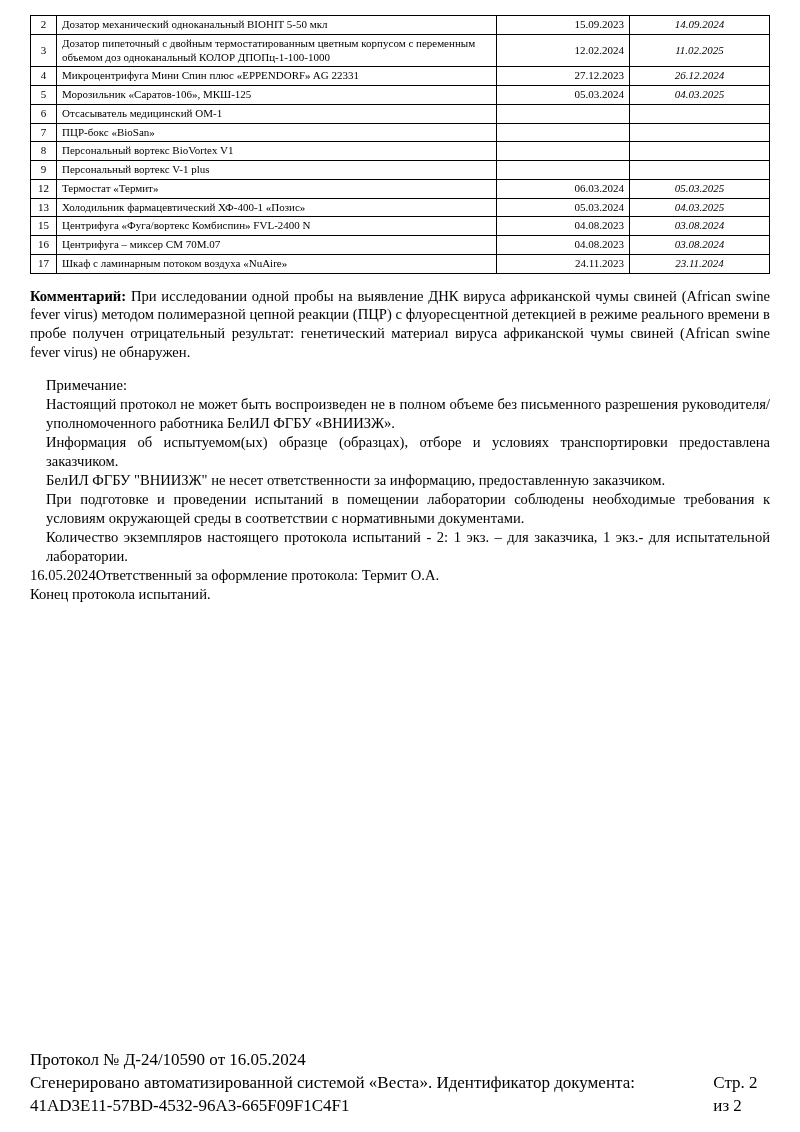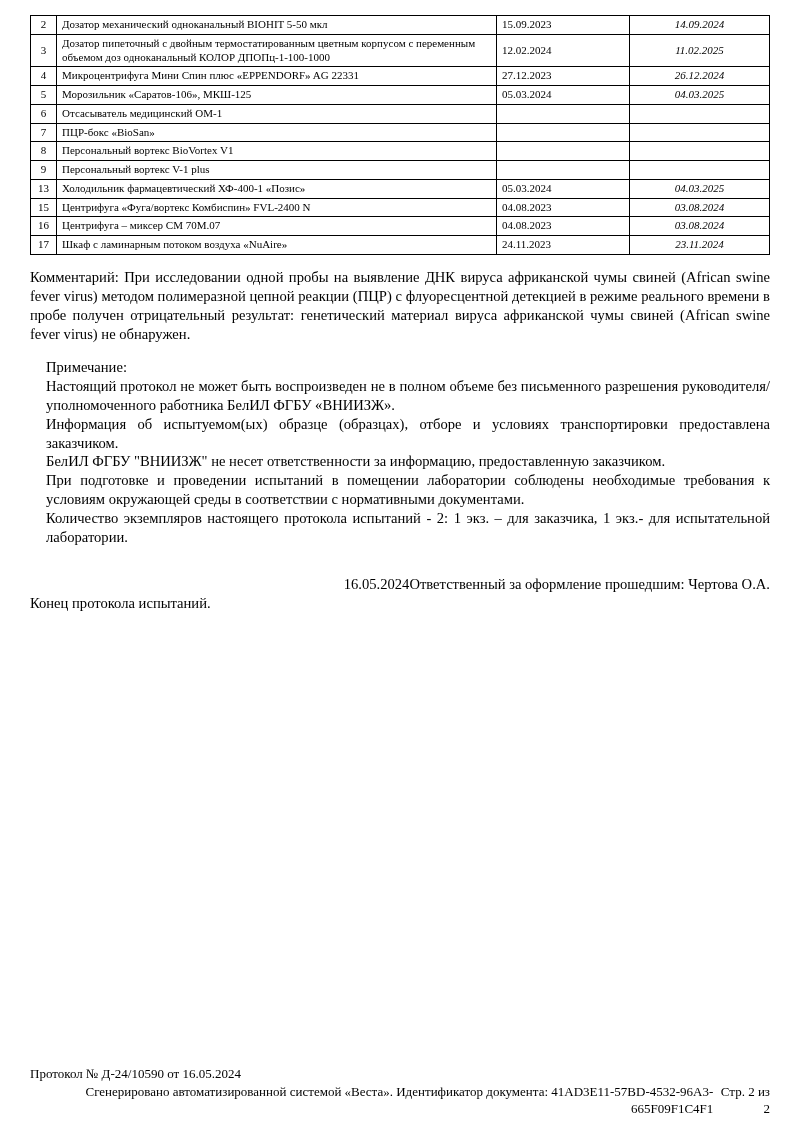--- a/index.html
+++ b/index.html
@@ -22,43 +22,41 @@
     font-size: 11px;
     line-height: 1.25;
   }
   table.equip td {
     border: 1px solid #000000;
     padding: 2px 5px;
     vertical-align: middle;
   }
   td.c-num { text-align: center; width: 26px; }
   td.c-name { text-align: left; }
-  td.c-date1 { text-align: left; width: 133px; }
+  td.c-date1 { text-align: right; width: 133px; }
   td.c-date2 { text-align: center; width: 140px; font-style: italic; }
 
   .body-text { font-size: 14.6px; line-height: 1.3; }
   .comment-block { margin-top: 13px; text-align: justify; }
-  .bold { font-weight: normal; }
+  .bold { font-weight: bold; }
   .notes-block { margin-top: 14px; margin-left: 16px; }
   .notes-block p { text-align: justify; }
 
   .signature-row {
-    margin-top: 28px;
     display: flex;
-    justify-content: flex-end;
+    justify-content: flex-start;
   }
   .spacer { flex: 1 1 auto; }
   .footer {
-    font-size: 13px;
+    font-size: 17px;
     line-height: 1.35;
   }
   .footer-line2 {
     display: flex;
     justify-content: space-between;
-    text-align: right;
   }
 </style>
 </head>
 <body>
 
 <div class="page">
 
   <table class="equip">
     <tbody>
       <tr>
@@ -103,20 +101,26 @@
         <td class="c-date1"></td>
         <td class="c-date2"></td>
       </tr>
       <tr>
         <td class="c-num">9</td>
         <td class="c-name">Персональный вортекс V-1 plus</td>
         <td class="c-date1"></td>
         <td class="c-date2"></td>
       </tr>
       <tr>
+        <td class="c-num">12</td>
+        <td class="c-name">Термостат «Термит»</td>
+        <td class="c-date1">06.03.2024</td>
+        <td class="c-date2">05.03.2025</td>
+      </tr>
+      <tr>
         <td class="c-num">13</td>
         <td class="c-name">Холодильник фармацевтический ХФ-400-1 «Позис»</td>
         <td class="c-date1">05.03.2024</td>
         <td class="c-date2">04.03.2025</td>
       </tr>
       <tr>
         <td class="c-num">15</td>
         <td class="c-name">Центрифуга «Фуга/вортекс Комбиспин» FVL-2400 N</td>
         <td class="c-date1">04.08.2023</td>
         <td class="c-date2">03.08.2024</td>
@@ -144,21 +148,21 @@
     <p>Примечание:</p>
     <p>Настоящий протокол не может быть воспроизведен не в полном объеме без письменного разрешения руководителя/уполномоченного работника БелИЛ ФГБУ «ВНИИЗЖ».</p>
     <p>Информация об испытуемом(ых) образце (образцах), отборе и условиях транспортировки предоставлена заказчиком.</p>
     <p>БелИЛ ФГБУ "ВНИИЗЖ" не несет ответственности за информацию, предоставленную заказчиком.</p>
     <p>При подготовке и проведении испытаний в помещении лаборатории соблюдены необходимые требования к условиям окружающей среды в соответствии с нормативными документами.</p>
     <p>Количество экземпляров настоящего протокола испытаний - 2: 1 экз. – для заказчика, 1 экз.- для испытательной лаборатории.</p>
   </div>
 
   <div class="body-text signature-row">
     <span>16.05.2024</span>
-    <span>Ответственный за оформление прошедшим: Чертова О.А.</span>
+    <span>Ответственный за оформление протокола: Термит О.А.</span>
   </div>
   <p class="body-text">Конец протокола испытаний.</p>
 
   <div class="spacer"></div>
 
   <div class="footer">
     <div>Протокол № Д-24/10590 от 16.05.2024</div>
     <div class="footer-line2">
       <span>Сгенерировано автоматизированной системой «Веста». Идентификатор документа: 41AD3E11-57BD-4532-96A3-665F09F1C4F1</span>
       <span>Стр. 2 из 2</span>

